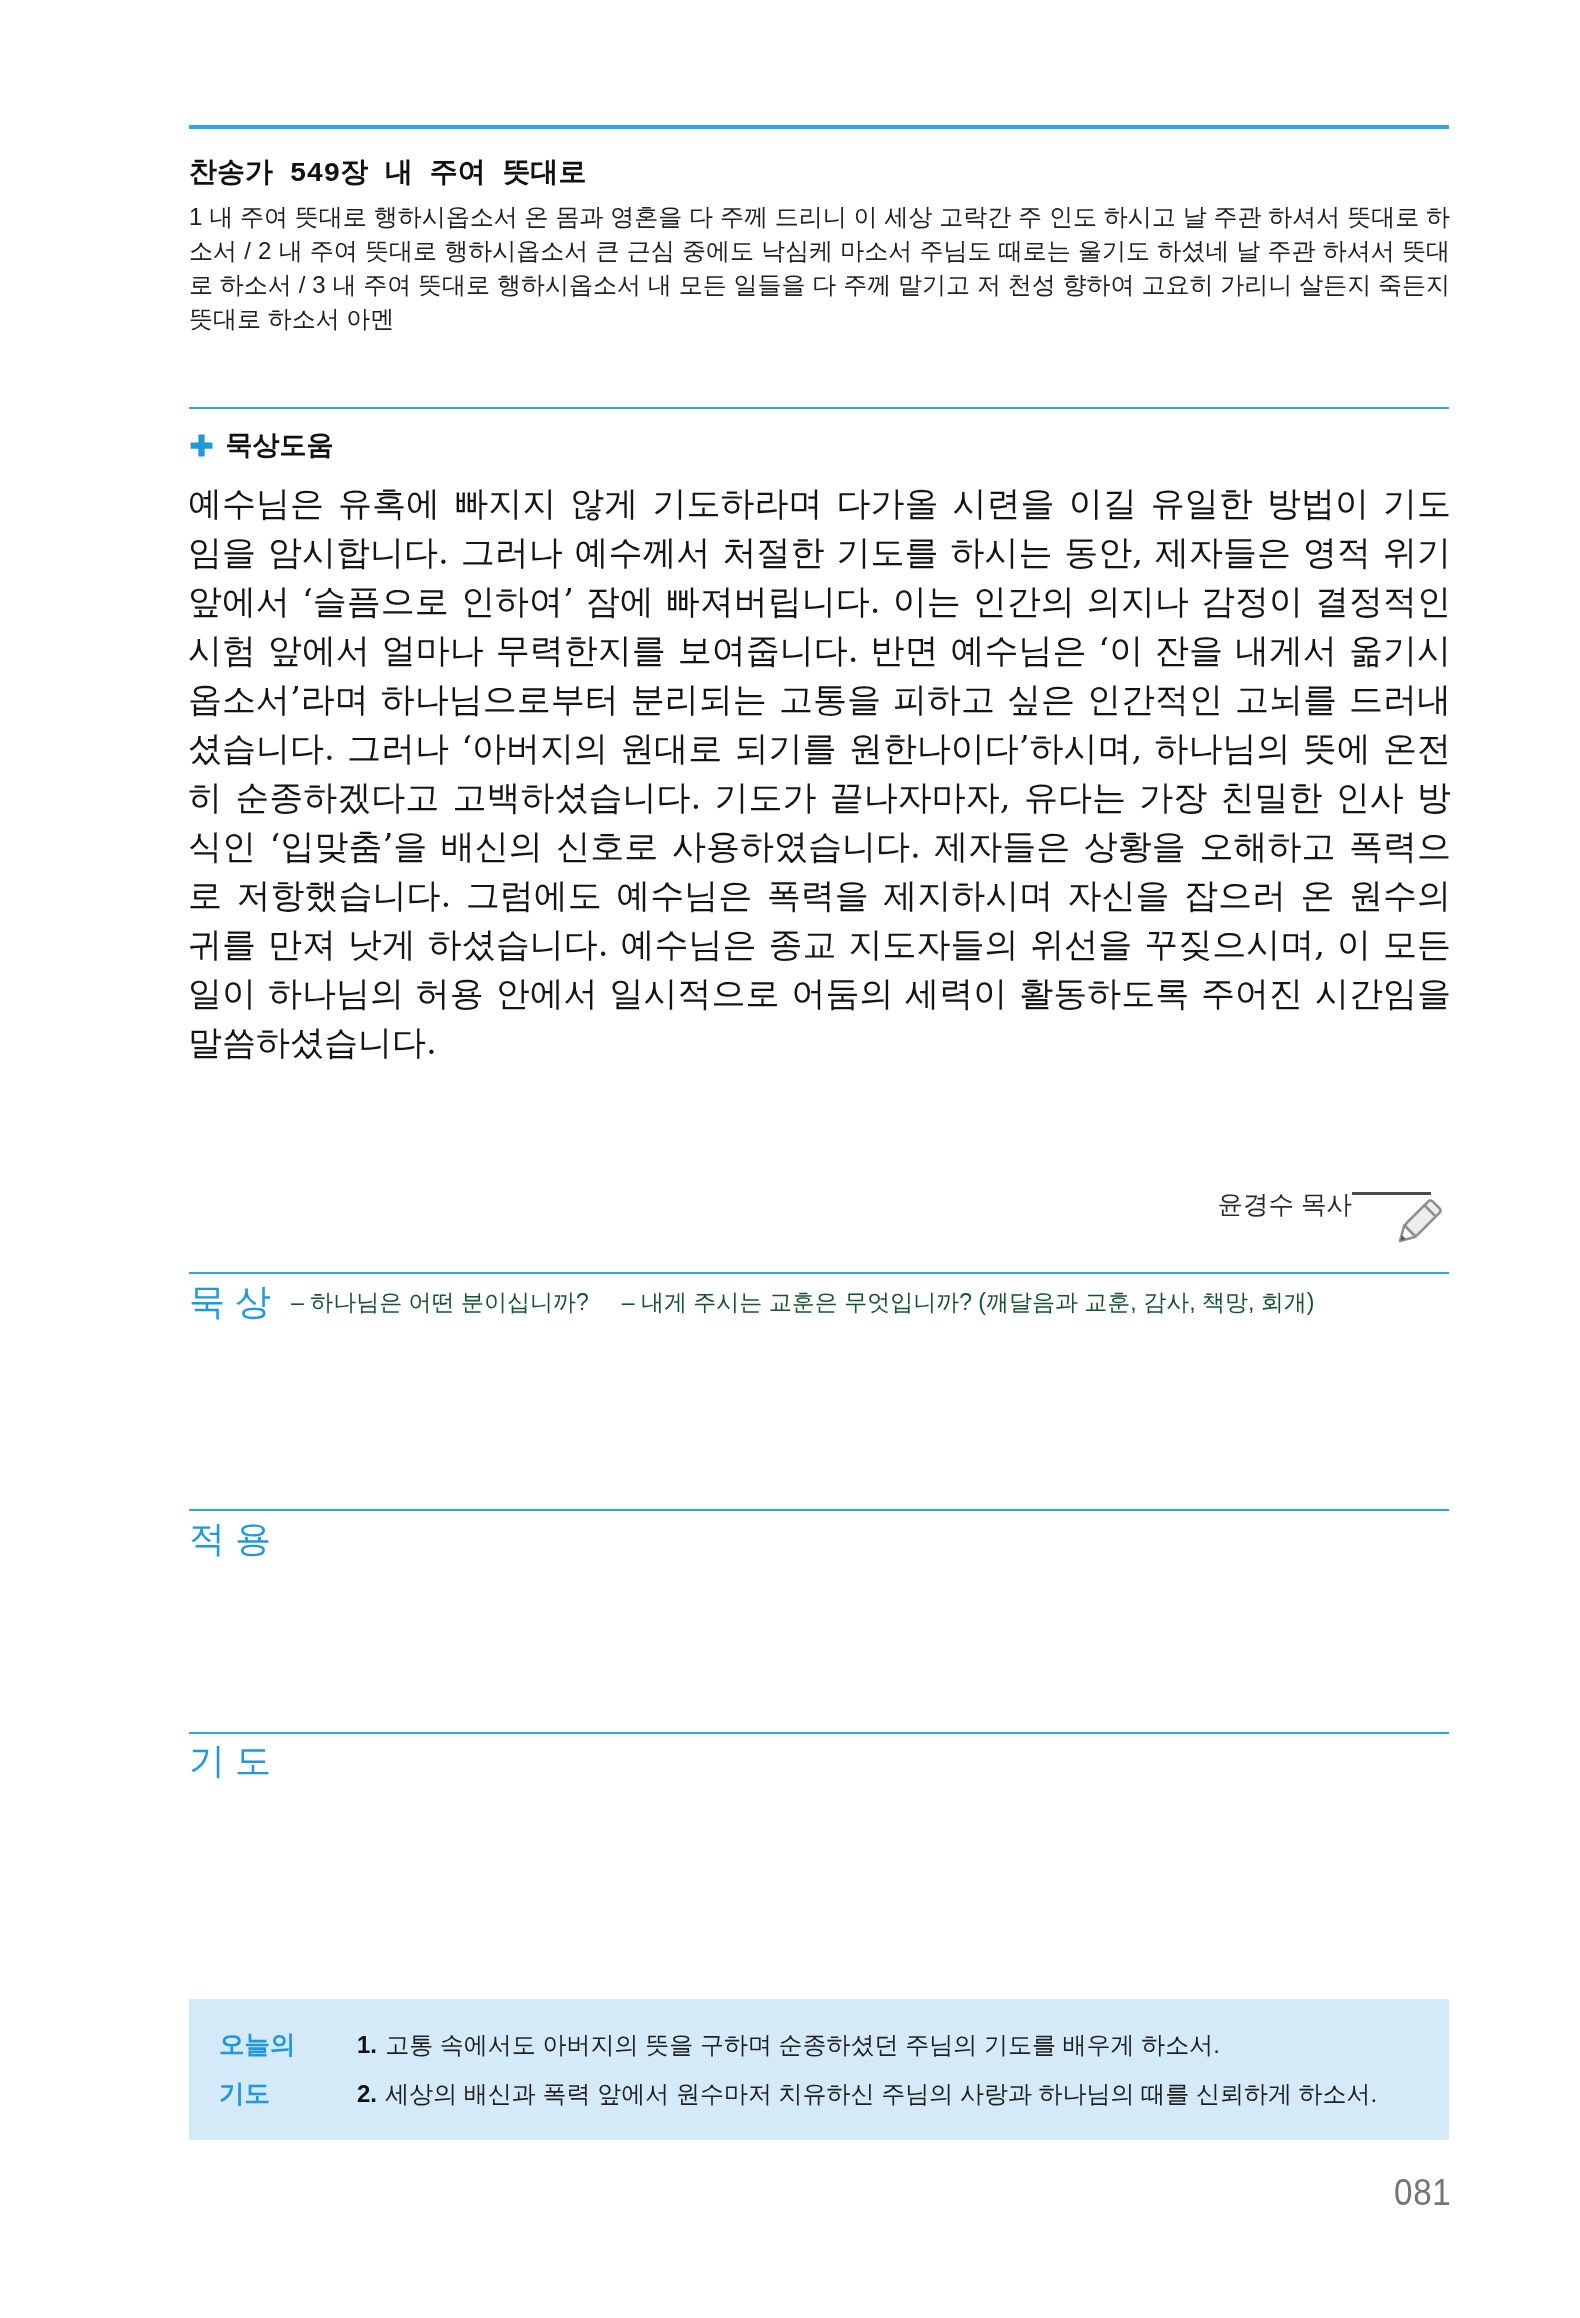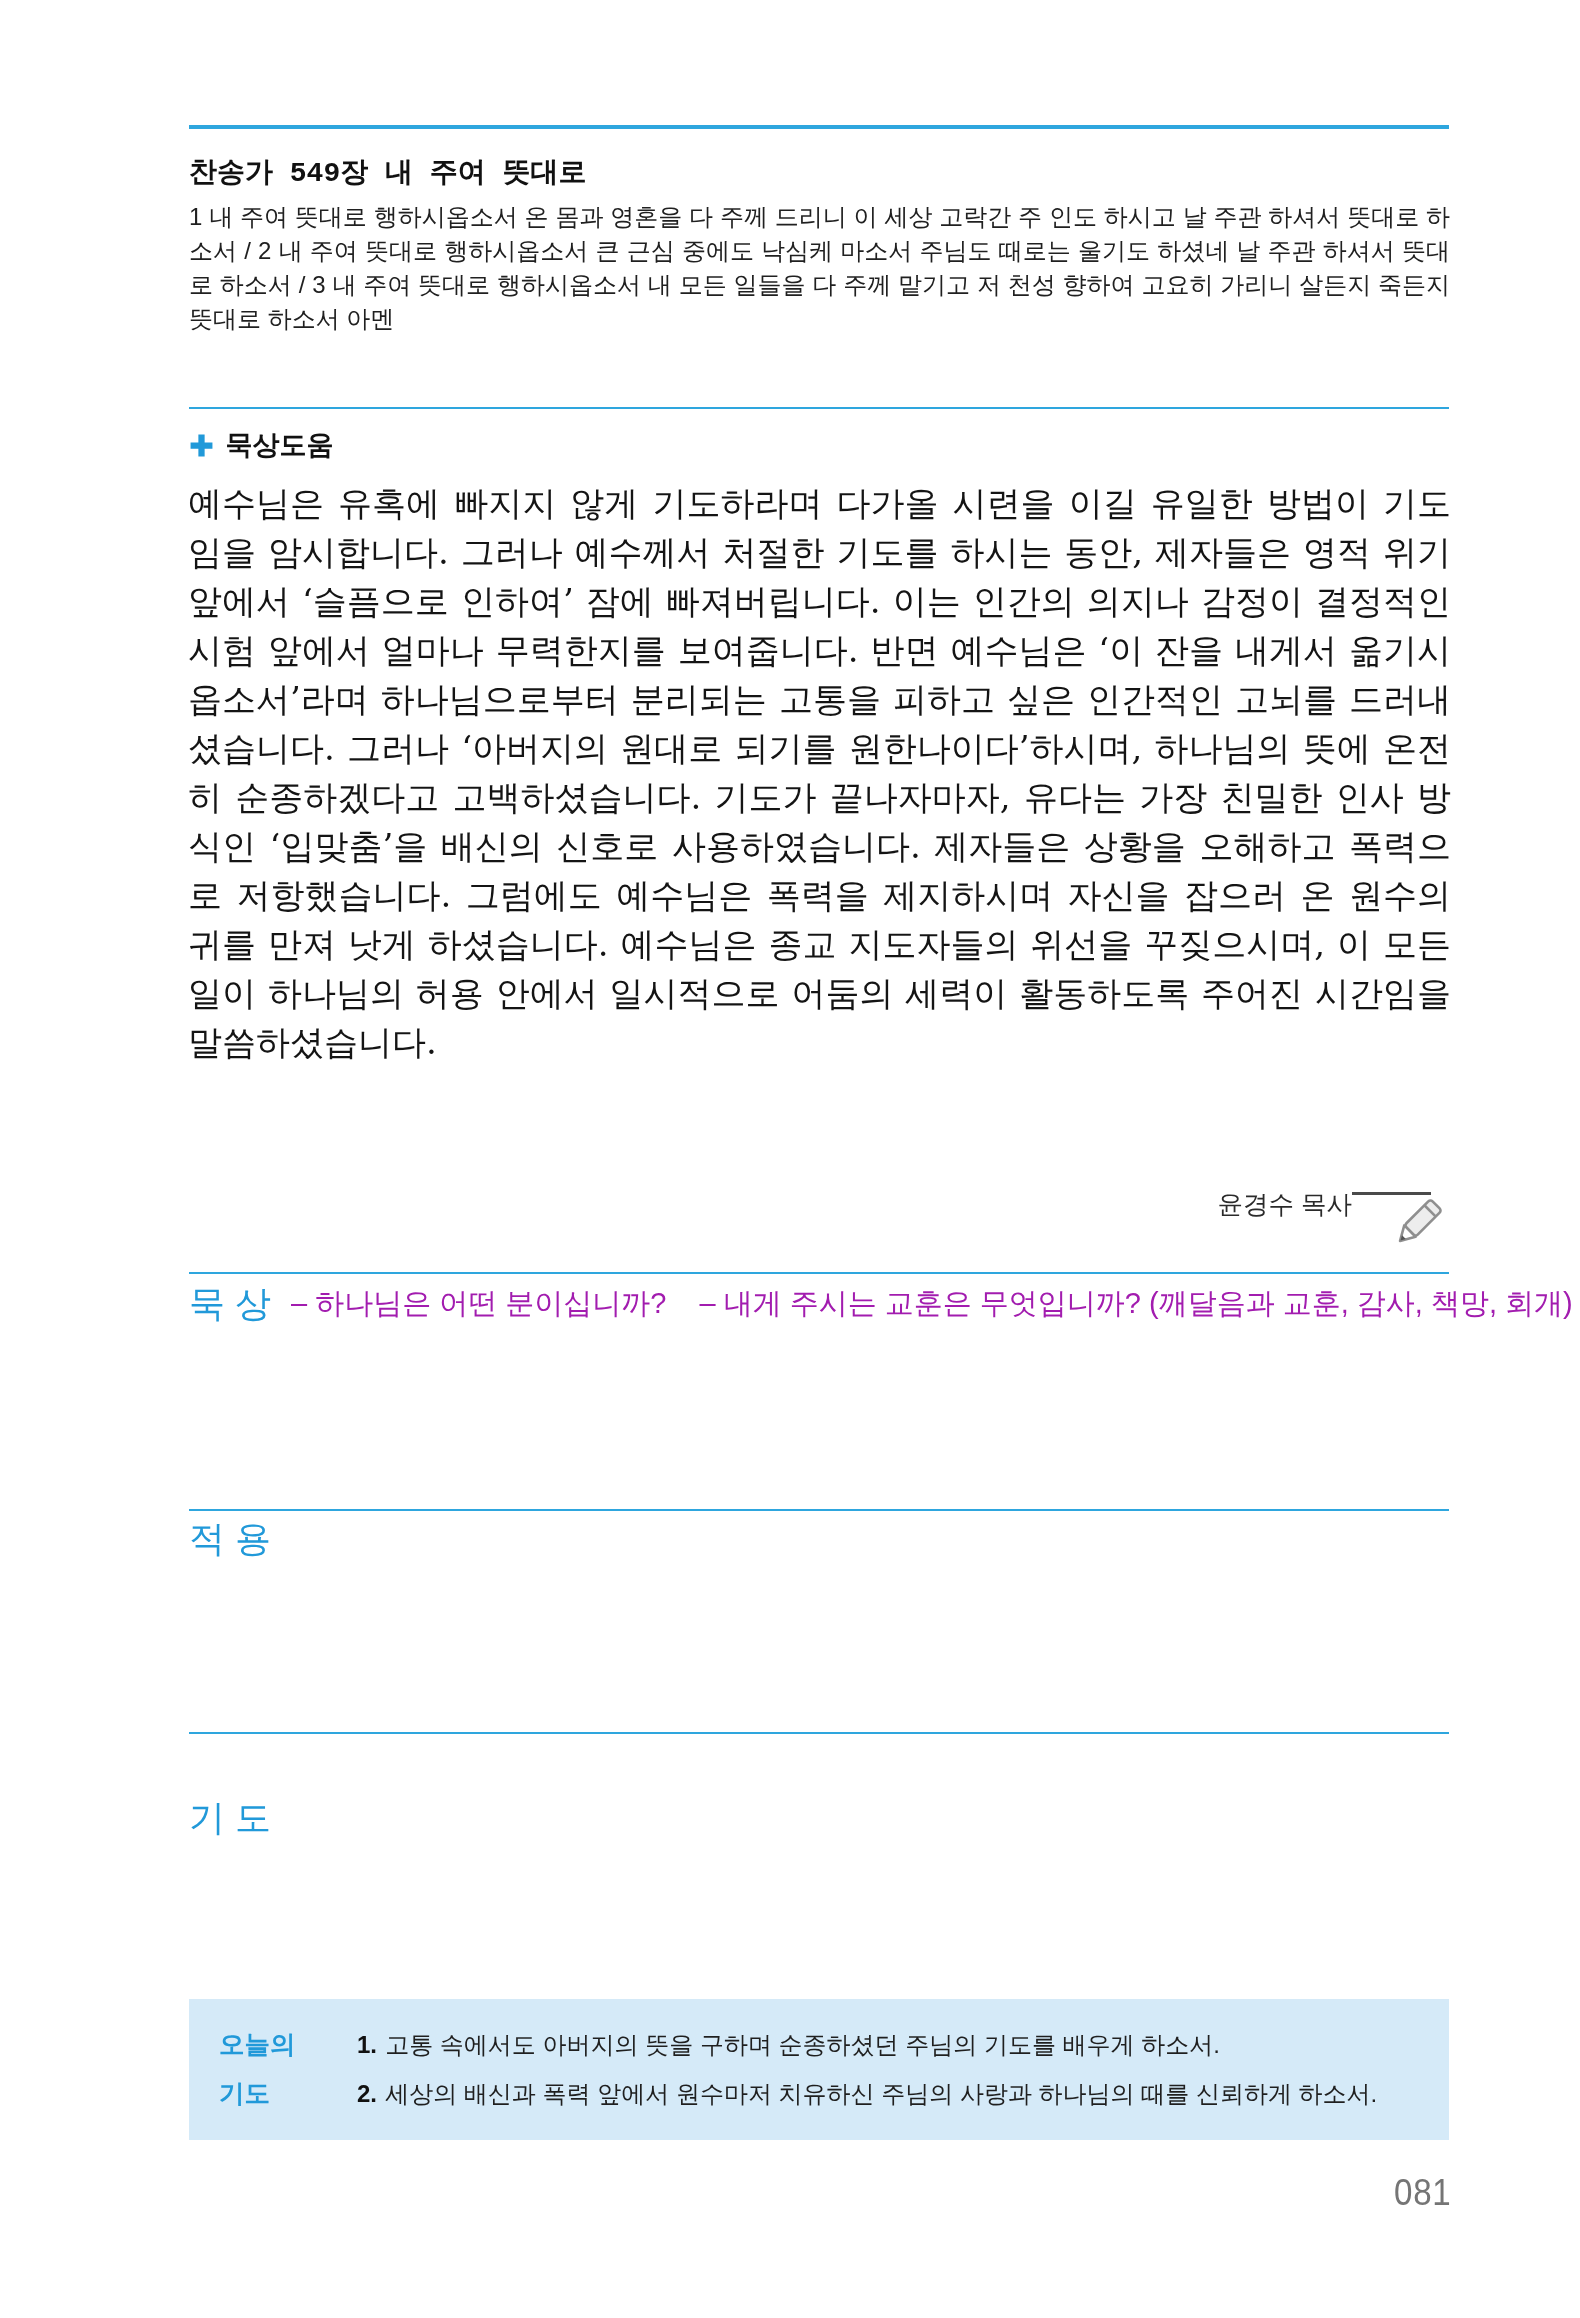--- a/index.html
+++ b/index.html
@@ -56,23 +56,23 @@
   .pencil-icon{width:64px;height:64px;margin-left:-46px;position:relative;bottom:0px;}
 
   
   .section-label{
     font-size:36px;font-weight:400;color:var(--accent);line-height:1;
     white-space:pre;
   }
   .sec-meditation{position:absolute;left:189px;top:1284px;display:flex;align-items:center;}
   .sec-meditation .section-label{margin-right:20px;}
   .questions{display:flex;gap:33px;align-items:center;}
-  .question{font-size:29px;color:#a21caf;white-space:nowrap;}
+  .question{font-size:23px;color:#14532d;white-space:nowrap;}
   .sec-application{position:absolute;left:189px;top:1521px;}
-  .sec-prayer{position:absolute;left:189px;top:1800px;}
+  .sec-prayer{position:absolute;left:189px;top:1743px;}
 
   
   .today-box{
     position:absolute;left:189px;top:1979px;width:1260px;height:141px;
     background:var(--box-bg);
     display:flex;align-items:flex-start;
     padding:21.4px 25px 0 30px;
     margin-top:20px;
   }
   .today-label{

